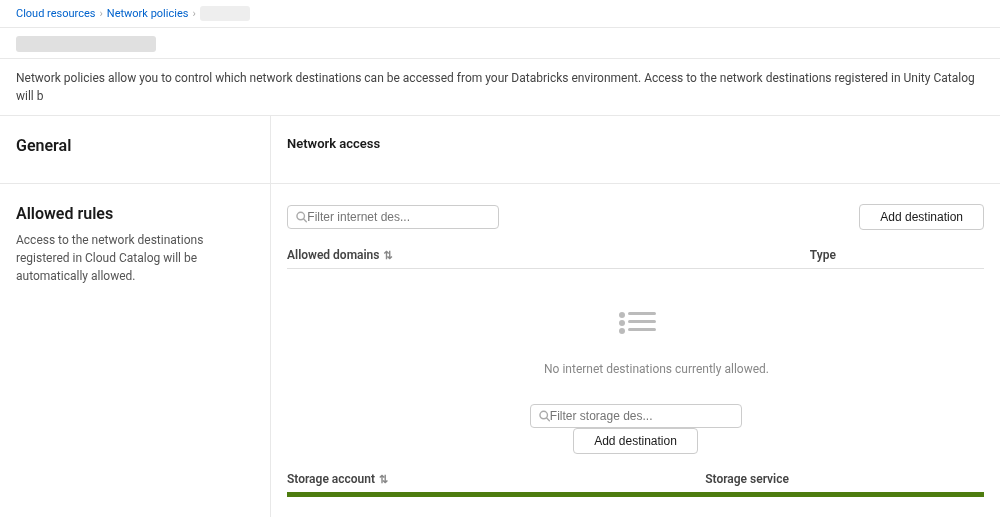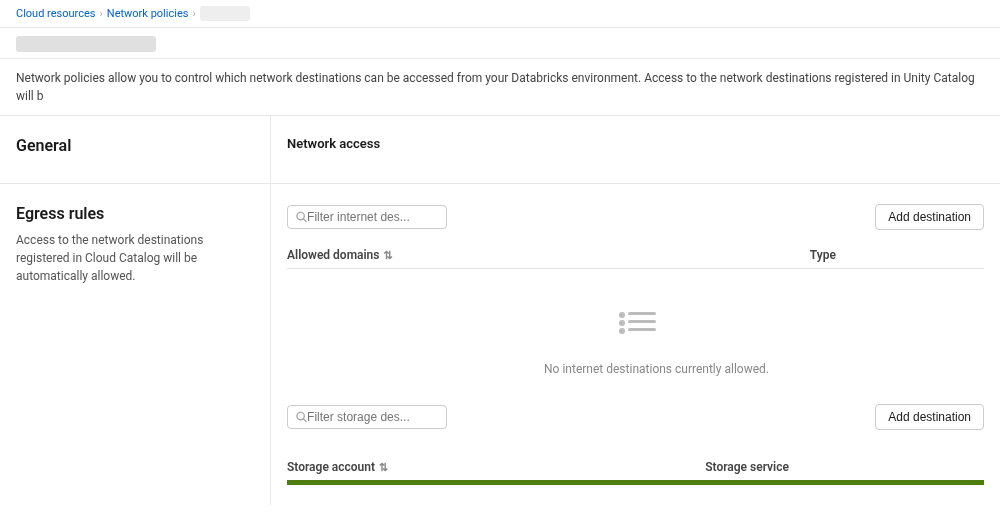--- a/index.html
+++ b/index.html
@@ -128,38 +128,38 @@
       margin-bottom: 12px;
     }
     .filter-input-wrap {
       display: flex;
       align-items: center;
       border: 1px solid #ccc;
       border-radius: 4px;
       padding: 4px 8px;
       gap: 0;
       background: #fff;
-      width: 160px;
+      width: 212px;
     }
     .filter-input-wrap input {
       border: none;
       outline: none;
       font-size: 12px;
       color: #aaa;
       background: transparent;
       width: 100%;
     }
     .search-icon-svg {
       color: #aaa;
     }
     .add-btn {
       border: 1px solid #ccc;
       background: #fff;
       border-radius: 4px;
-      padding: 5px 12px;
+      padding: 5px 20px;
       font-size: 12px;
       color: #1a1a1a;
       cursor: pointer;
       white-space: nowrap;
     }
     .table-header {
       display: flex;
       border-bottom: 1px solid #e0e0e0;
       padding: 6px 0;
       font-size: 12px;
@@ -182,22 +182,23 @@
     .empty-text {
       font-size: 12px;
       color: #888;
       margin-left: 42px;
     }
     
     .storage-toolbar-row {
       display: flex;
       justify-content: space-between;
       align-items: center;
-      margin-bottom: 24px;
+      margin-bottom: 12px;
       margin-top: 8px;
+      flex-direction: column;
     }
     .storage-table-header {
       display: flex;
       border-bottom: 5px solid #4d7c0f;
       padding: 6px 0;
       font-size: 12px;
       font-weight: 600;
       color: #444;
     }
     .col-account { flex: 3; display: flex; align-items: center; gap: 4px; }
@@ -226,21 +227,21 @@
   </div>
   <div class="section-right">
     <div class="network-access-title">Network access</div>
   </div>
 </div>
 
 <hr class="divider">
 
 <div class="egress-section">
   <div class="egress-left">
-    <div class="section-title">Egress rules</div>
+    <div class="section-title">Allowed rules</div>
     <div class="section-desc">Access to the network destinations registered in Cloud Catalog will be automatically allowed.</div>
   </div>
   <div class="egress-right">
 
     <div class="toolbar-row">
       <div class="filter-input-wrap">
         <svg class="search-icon-svg" width="12" height="12" viewBox="0 0 12 12" fill="none">
           <circle cx="5" cy="5" r="4" stroke="#aaa" stroke-width="1.5"></circle>
           <line x1="8.2" y1="8.2" x2="11" y2="11" stroke="#aaa" stroke-width="1.5" stroke-linecap="round"></line>
         </svg>

